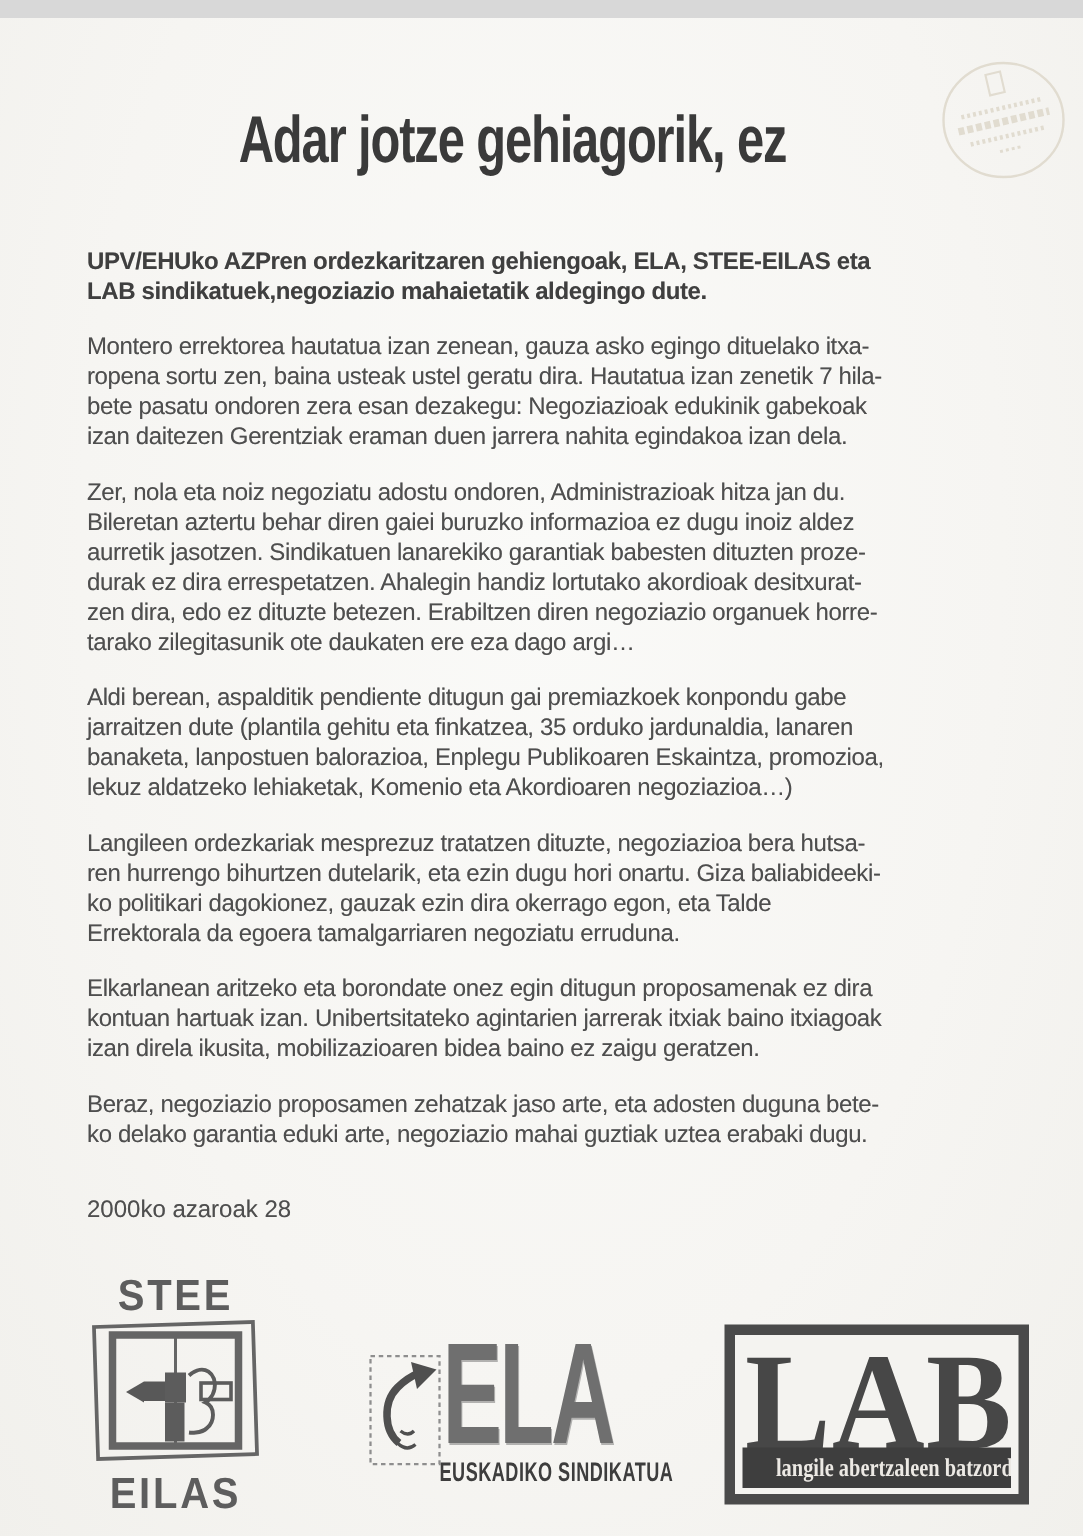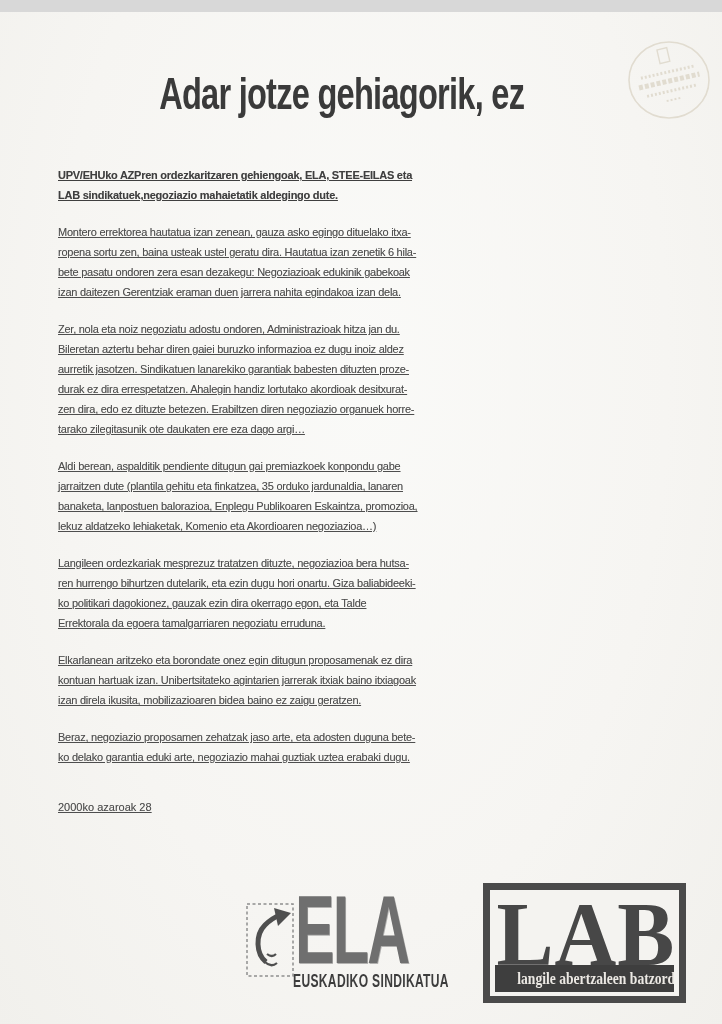--- a/index.html
+++ b/index.html
@@ -28,27 +28,26 @@
     transform:translateX(-19px) scaleX(0.74);
     transform-origin:center;
   }
   .content{
     position:relative;
     padding:47px 60px 0 58px;
     width:604px;
   }
   .content p{
     margin:0 0 17px 0;
-    font-size:11px;
+    font-size:16px;
     line-height:20px;
     letter-spacing:-0.25px;
     white-space:pre-line;
     color:#4e4e4e;
     text-shadow:0 0 0.4px rgba(60,60,60,.35);
-    text-decoration:underline;
   }
   .content p.intro{
     font-weight:bold;
     color:#3f3f3f;
   }
   .content p.date{
     padding-right:52px;
     margin-top:30px;
     letter-spacing:0;
   }
@@ -118,21 +117,21 @@
       </g>
     </g>
   </svg>
 
   <h1 class="title"><span class="squeeze">Adar jotze gehiagorik, ez</span></h1>
 
   <div class="content">
     <p class="intro">UPV/EHUko AZPren ordezkaritzaren gehiengoak,  ELA, STEE-EILAS eta
 LAB sindikatuek,negoziazio mahaietatik aldegingo dute.</p>
     <p>Montero errektorea hautatua izan zenean, gauza asko egingo dituelako itxa-
-ropena sortu zen, baina usteak ustel geratu dira. Hautatua izan zenetik 6 hila-
+ropena sortu zen, baina usteak ustel geratu dira. Hautatua izan zenetik 7 hila-
 bete pasatu ondoren zera esan dezakegu: Negoziazioak edukinik gabekoak
 izan daitezen Gerentziak eraman duen jarrera nahita egindakoa izan dela.</p>
     <p>Zer, nola eta noiz negoziatu adostu ondoren, Administrazioak hitza jan du.
 Bileretan aztertu behar diren gaiei buruzko informazioa ez dugu inoiz aldez
 aurretik jasotzen. Sindikatuen lanarekiko garantiak babesten dituzten proze-
 durak ez dira errespetatzen. Ahalegin handiz lortutako akordioak desitxurat-
 zen dira, edo ez dituzte betezen. Erabiltzen diren negoziazio organuek horre-
 tarako zilegitasunik ote daukaten ere eza dago argi…</p>
     <p>Aldi berean, aspalditik pendiente ditugun gai premiazkoek konpondu gabe
 jarraitzen dute (plantila gehitu eta finkatzea, 35 orduko jardunaldia, lanaren
@@ -143,20 +142,39 @@
 ko politikari dagokionez, gauzak ezin dira okerrago egon, eta Talde
 Errektorala da egoera tamalgarriaren negoziatu erruduna.</p>
     <p>Elkarlanean aritzeko eta borondate onez egin ditugun proposamenak ez dira
 kontuan hartuak izan. Unibertsitateko agintarien jarrerak itxiak baino itxiagoak
 izan direla ikusita, mobilizazioaren bidea baino ez zaigu geratzen.</p>
     <p>Beraz, negoziazio proposamen zehatzak jaso arte, eta adosten duguna bete-
 ko delako garantia eduki arte, negoziazio mahai guztiak uztea erabaki dugu.</p>
     <p class="date">2000ko azaroak 28</p>
   </div>
 
+  <div class="logo-stee">
+    <div class="stee-label">STEE</div>
+    <svg width="118" height="100" viewBox="0 0 118 100">
+      <g stroke="#656565" fill="none">
+        <rect x="6" y="6" width="106" height="88" stroke-width="2.5" transform="rotate(-1.8 59 50)"></rect>
+        <rect x="17" y="13" width="84" height="74" stroke-width="5"></rect>
+        <line x1="59" y1="13" x2="59" y2="87" stroke-width="2"></line>
+      </g>
+
+      <polygon points="26,51 38,44 38,58" fill="#585858"></polygon>
+      <rect x="38" y="44" width="16" height="13" fill="#585858"></rect>
+      <rect x="52" y="38" width="14" height="20" fill="#5c5c5c"></rect>
+      <rect x="52" y="58" width="13" height="26" fill="#5c5c5c"></rect>
+
+      <path d="M68,40 c10,-9 19,-1 17,9 c-1,6 -6,9 -6,9 c7,3 6,13 1,17 c-4,4 -12,3 -12,3" fill="none" stroke="#5c5c5c" stroke-width="2.6"></path>
+      <rect x="76" y="45" width="20" height="11" fill="none" stroke="#5c5c5c" stroke-width="2.4"></rect>
+    </svg>
+    <div class="eilas-label">EILAS</div>
+  </div>
 
   <div class="logo-ela">
     <svg class="ela-emblem" width="50" height="76" viewBox="0 0 50 76">
       <rect x="2" y="2" width="46" height="72" fill="none" stroke="#8e8e8e" stroke-width="1.5" stroke-dasharray="3,2.5"></rect>
       <path d="M21,60 C11,52 10,33 20,23 C25,18 30,15 35,13" fill="none" stroke="#4f4f4f" stroke-width="5"></path>
       <polygon points="29,6 46,11 33,24" fill="#4f4f4f"></polygon>
       <path d="M20,60 q6,6 12,1 M22,52 q5,4 9,0" fill="none" stroke="#4f4f4f" stroke-width="2.2"></path>
     </svg>
     <div class="ela-word">ELA</div>
     <div class="ela-sub">EUSKADIKO SINDIKATUA</div>

